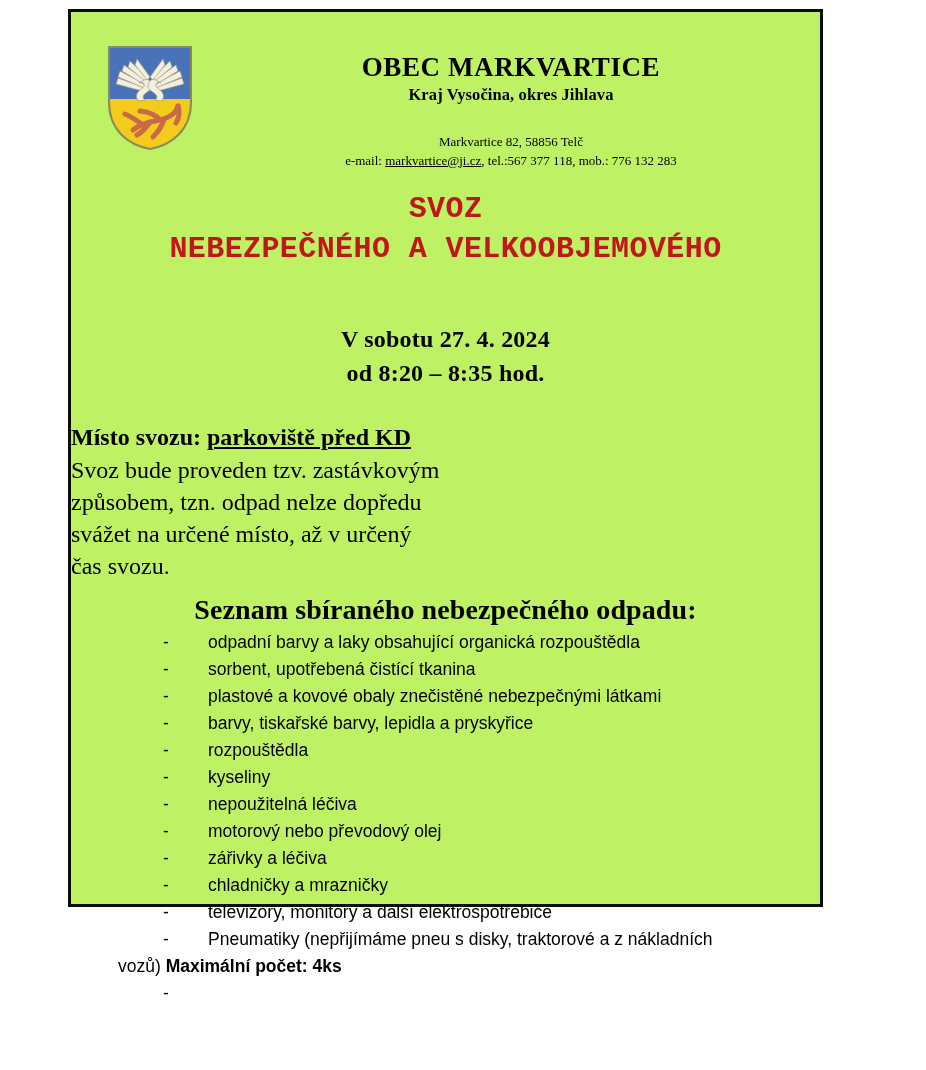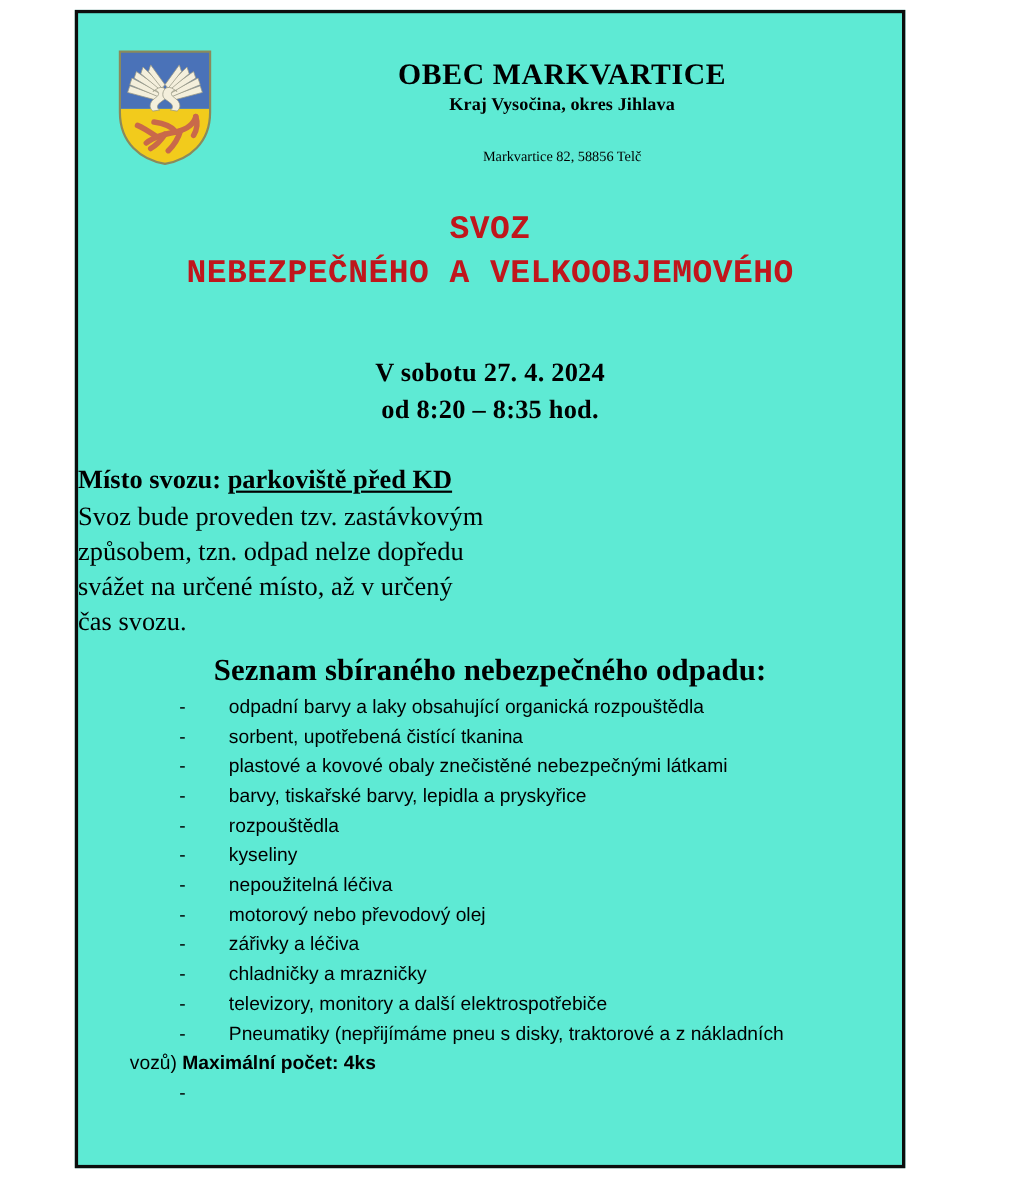--- a/index.html
+++ b/index.html
@@ -16,24 +16,24 @@
     color: #000000;
     -webkit-font-smoothing: antialiased;
   }
 
   
   .page-frame {
     position: absolute;
     left: 68px;
     top: 9px;
     width: 755px;
-    height: 1053px;
+    height: 898px;
     border: 3px solid #0d0d0d;
     box-sizing: border-box;
-    background: #5eead4;
+    background: #bef264;
   }
 
   .page-inner {
     position: relative;
     width: 100%;
     height: 100%;
   }
 
   
   .header {
@@ -238,20 +238,21 @@
             </g>
           </g>
           <path d="M3,3 L85,3 L85,58 C85,86 66,101 44,105 C22,101 3,86 3,58 Z" fill="none" stroke="#8a8a5c" stroke-width="2"></path>
         </svg>
       </div>
 
       <div class="org-block">
         <div class="org-name">OBEC MARKVARTICE</div>
         <div class="org-region">Kraj Vysočina, okres Jihlava</div>
         <div class="org-address">Markvartice 82, 58856 Telč</div>
+        <div class="org-contact"><span>e-mail: </span><a class="mail-link" href="#">markvartice@ji.cz</a><span>, tel.:567 377 118, mob.: 776 132 283</span></div>
       </div>
     </div>
 
     <div class="title-block">
       <div>SVOZ</div>
       <div class="title-line-2">NEBEZPEČNÉHO A VELKOOBJEMOVÉHO</div>
     </div>
 
     <div class="date-block">
       <div>V sobotu  27. 4. 2024</div>

